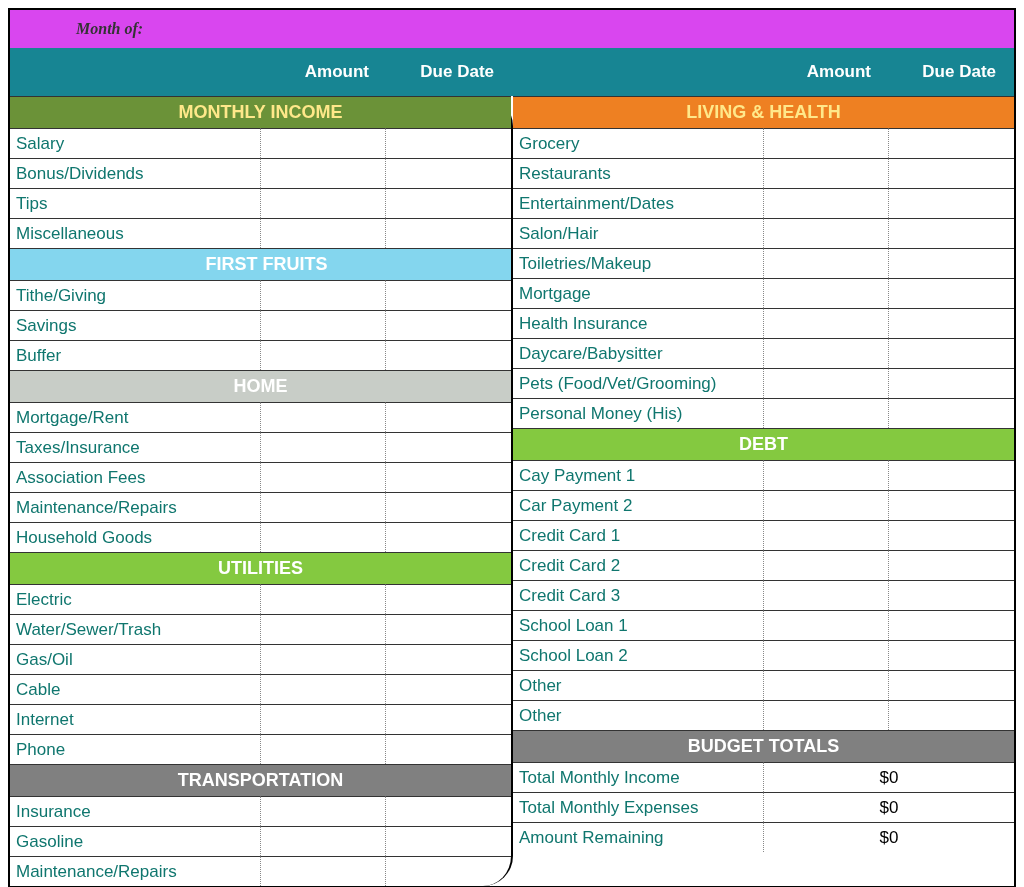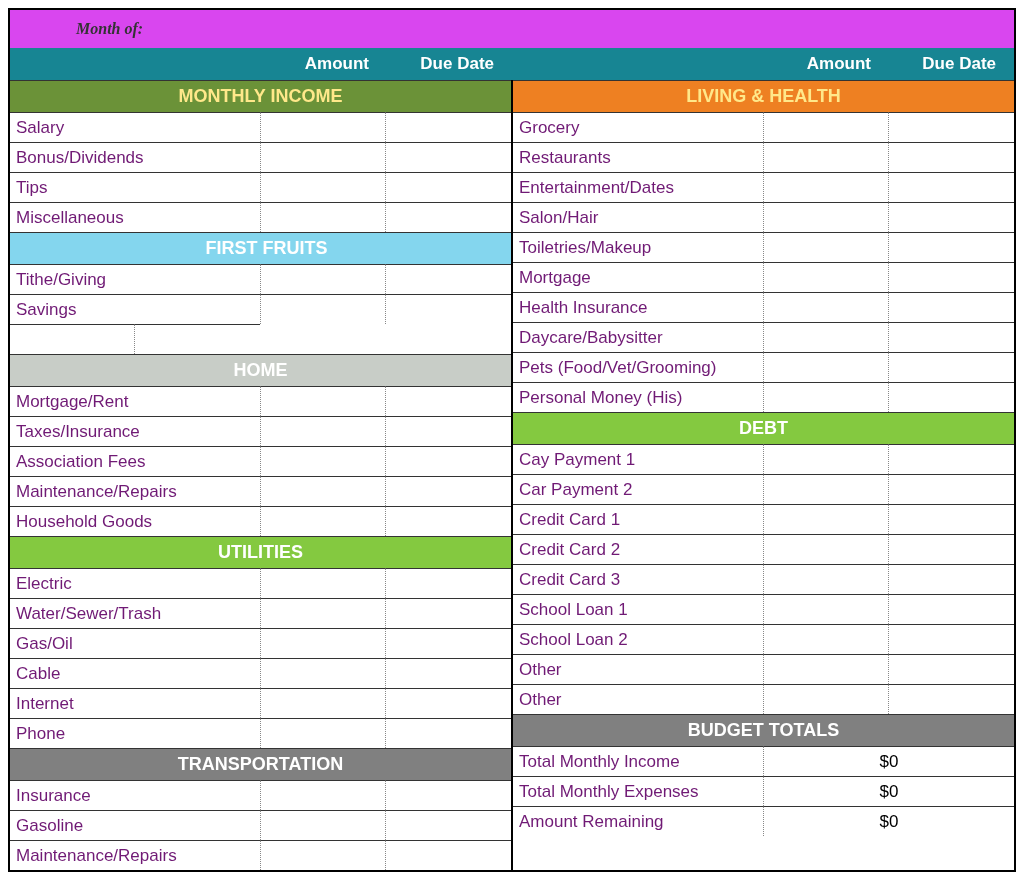--- a/index.html
+++ b/index.html
@@ -24,37 +24,38 @@
     }
     .colheaders {
       display: flex;
       background: #178593;
       color: #fff;
       font-weight: bold;
     }
     .colheaders .side {
       flex: 1;
       display: flex;
-      height: 32px;
+      height: 48px;
       align-items: center;
     }
     .colheaders .label-col { flex: 1; }
     .colheaders .amt-col, .colheaders .due-col {
       width: 125px;
       text-align: right;
       padding-right: 18px;
       font-size: 17px;
     }
     .body {
       display: flex;
     }
     .col {
       flex: 1;
       display: flex;
       flex-direction: column;
+      border-radius: 30px;
     }
     .col.left { border-right: 2px solid #000; }
     .section-header {
       height: 32px;
       display: flex;
       align-items: center;
       justify-content: center;
       font-weight: bold;
       color: #fff;
       font-size: 18px;
@@ -70,21 +71,21 @@
     .hdr-totals { background: #808080; color: #fff; }
     .row {
       display: flex;
       height: 30px;
       align-items: stretch;
     }
     .row .cell-label {
       flex: 1;
       padding: 3px 6px;
       font-size: 17px;
-      color: #701a75;
+      color: #0f766e;
       border-top: 1px solid #333;
       border-right: 1px dotted #888;
       display: flex;
       align-items: center;
     }
     .row .cell-amt, .row .cell-due {
       width: 125px;
       border-top: 1px solid #333;
       border-right: 1px dotted #888;
       display: flex;
@@ -147,20 +148,21 @@
           <div class="cell-label">Tithe/Giving</div>
           <div class="cell-amt"></div>
           <div class="cell-due"></div>
         </div>
         <div class="row">
           <div class="cell-label">Savings</div>
           <div class="cell-amt"></div>
           <div class="cell-due"></div>
         </div>
         <div class="row">
+          <div class="cell-label">Buffer</div>
           <div class="cell-amt"></div>
           <div class="cell-due"></div>
         </div>
         <div class="section-header hdr-home">HOME</div>
         <div class="row">
           <div class="cell-label">Mortgage/Rent</div>
           <div class="cell-amt"></div>
           <div class="cell-due"></div>
         </div>
         <div class="row">

